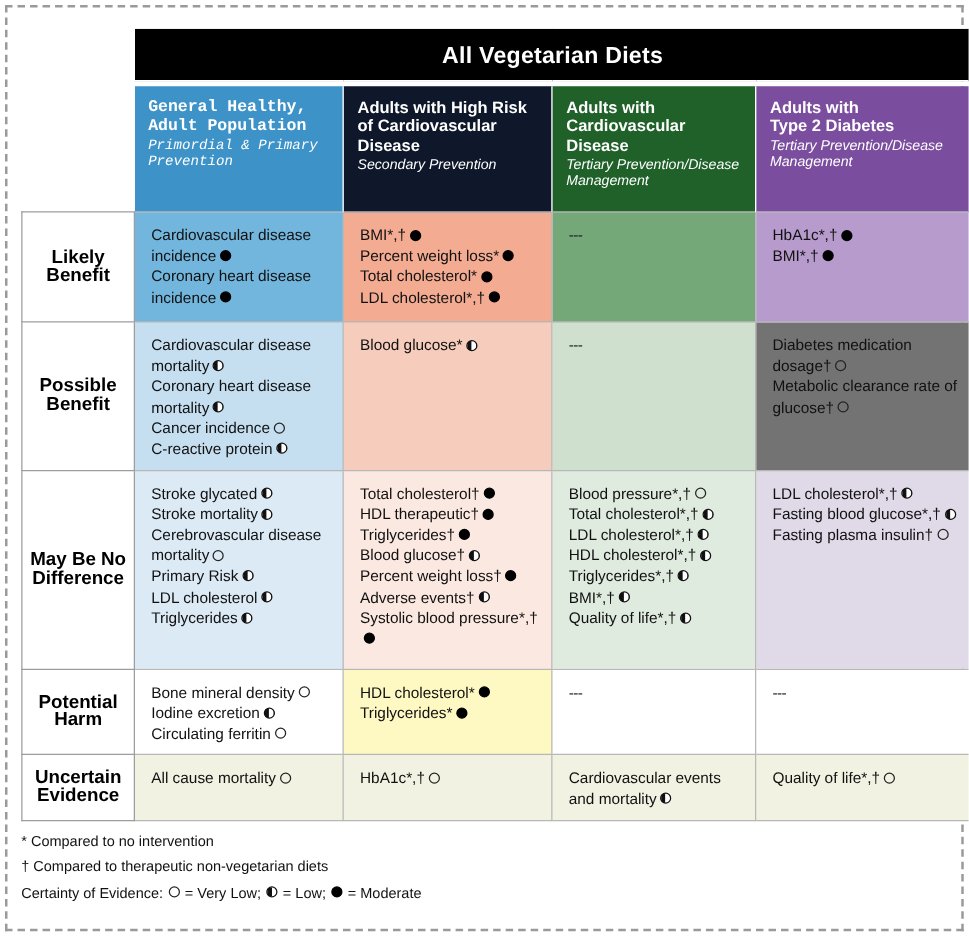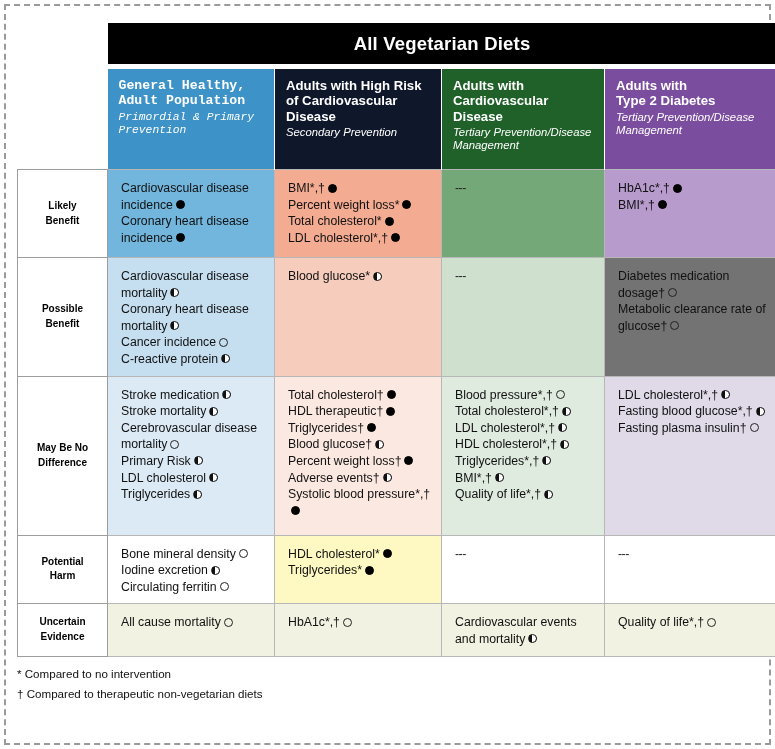--- a/index.html
+++ b/index.html
@@ -76,21 +76,21 @@
   .c-blue   { background: #3d92c8; font-family: Liberation Mono, monospace; }
   .c-orange { background: #0f172a; }
   .c-green  { background: #1f6129; }
   .c-purple { background: #7b4d9e; }
 
   
   .rowlabel {
     background: #ffffff;
     color: #000000;
     font-weight: bold;
-    font-size: 10px;
+    font-size: 15px;
     line-height: 14.5px;
     text-align: center;
     vertical-align: middle !important;
     border: 1px solid #9d9d9d;
     padding: 4px 5px !important;
   }
 
   
   .cell {
     border: 1px solid #b7b7b7;
@@ -238,21 +238,21 @@
                 <ul>
                   <li><span>Diabetes medication dosage†</span><span class="g g-verylow"></span></li>
                   <li><span>Metabolic clearance rate of glucose†</span><span class="g g-verylow"></span></li>
                 </ul>
               </td>
             </tr>
             <tr style="height: 159px;">
               <td class="rowlabel">May Be No<br>Difference</td>
               <td class="cell b3">
                 <ul>
-                  <li><span>Stroke medication</span><span class="g g-low"></span></li>
+                  <li><span>Stroke glycated</span><span class="g g-low"></span></li>
                   <li><span>Stroke mortality</span><span class="g g-low"></span></li>
                   <li><span>Cerebrovascular disease mortality</span><span class="g g-verylow"></span></li>
                   <li><span>Primary Risk</span><span class="g g-low"></span></li>
                   <li><span>LDL cholesterol</span><span class="g g-low"></span></li>
                   <li><span>Triglycerides</span><span class="g g-low"></span></li>
                 </ul>
               </td>
               <td class="cell o3">
                 <ul>
                   <li><span>Total cholesterol†</span><span class="g g-moderate"></span></li>
@@ -323,17 +323,26 @@
                   <li><span>Quality of life*,†</span><span class="g g-verylow"></span></li>
                 </ul>
               </td>
             </tr>
           </tbody>
       </table>
 
       <div class="footnotes">
         <div>* Compared to no intervention</div>
         <div>† Compared to therapeutic non-vegetarian diets</div>
+        <div>
+          <span>Certainty of Evidence:</span>
+          <span class="legend-g g-verylow"></span>
+          <span>= Very Low;</span>
+          <span class="legend-g g-low"></span>
+          <span>= Low;</span>
+          <span class="legend-g g-moderate"></span>
+          <span>= Moderate</span>
+        </div>
       </div>
 
     </div>
   </div>
 </div>
 
 </body></html>

